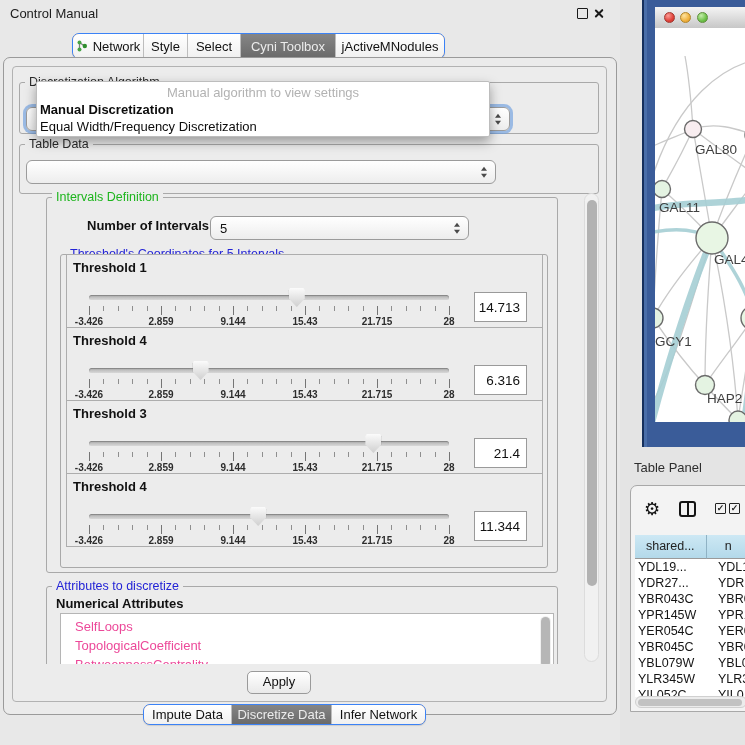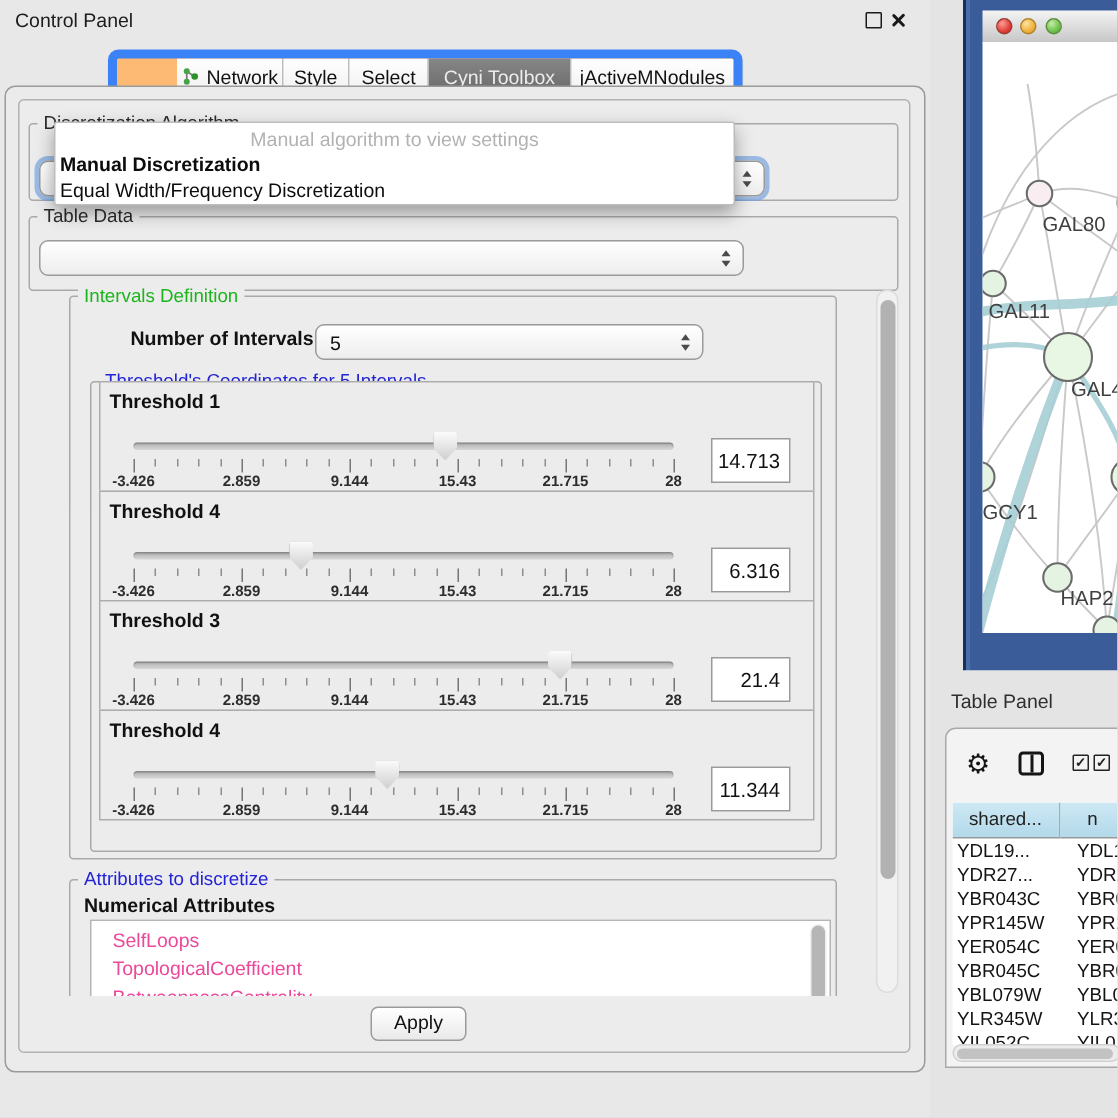--- a/index.html
+++ b/index.html
@@ -10,22 +10,22 @@
   #cp{position:absolute;left:0;top:0;width:620px;height:745px;background:#e8e8e8;}
   #cp-titlebar{position:absolute;left:0;top:0;width:620px;height:26px;}
   #cp-title{position:absolute;left:10px;top:6px;font-size:13px;color:#1c1c1c;}
   .wbtn{position:absolute;top:8px;cursor:default;}
   #float-btn{left:577px;width:9px;height:9px;border:1.5px solid #1a1a1a;border-radius:1px;}
   #close-btn{left:593px;width:11px;height:11px;}
   #close-btn::before,#close-btn::after{content:"";position:absolute;left:5px;top:0;width:2.4px;height:11px;background:#1a1a1a;border-radius:1px;}
   #close-btn::before{transform:rotate(45deg);}
   #close-btn::after{transform:rotate(-45deg);}
   
-  .tabstrip{position:absolute;display:flex;border:6px solid #3b82f6;border-radius:7px;overflow:hidden;
-            box-shadow:0 1px 1px rgba(0,0,0,.12);background:#fdba74;padding-left:40px;}
+  .tabstrip{position:absolute;display:flex;border:1px solid #3b82f6;border-radius:7px;overflow:hidden;
+            box-shadow:0 1px 1px rgba(0,0,0,.12);background:#fdba74;}
   #top-tabs{left:72px;top:33px;height:24px;}
   #bottom-tabs{left:143px;top:704px;height:19px;}
   .tab{display:flex;align-items:center;justify-content:center;font-size:13px;color:#111;
        background:linear-gradient(#ffffff,#f0f0f0);border-right:1px solid #bdbdbd;box-sizing:border-box;cursor:default;}
   .tab:last-child{border-right:none;}
   .tab.selected{background:linear-gradient(#868686,#6a6a6a);color:#ececec;}
   .tab .ticon{margin-right:5px;display:inline-flex;}
   
   #outer-panel{position:absolute;left:3px;top:57px;width:612px;height:656px;border:1px solid #9a9a9a;border-radius:7px;background:#ebebeb;}
   #page-panel{position:absolute;left:12px;top:66px;width:593px;height:634px;border:1px solid #b2b2b2;border-radius:4px;background:#ececec;}
@@ -118,21 +118,21 @@
   #tp-hsb{position:absolute;left:4px;top:210px;width:112px;height:12px;background:#ececec;border:1px solid #d0d0d0;border-radius:6px;box-sizing:border-box;}
   #tp-hsb .th{position:absolute;left:2px;top:1.5px;width:104px;height:7px;background:#c2c2c2;border-radius:4px;}
 </style>
 </head>
 <body>
 
 <div id="app">
 
   <div id="cp">
     <div id="cp-titlebar">
-      <span id="cp-title">Control Panel</span>
+      <span id="cp-title">Control Manual</span>
       <span id="float-btn" class="wbtn"></span>
       <span id="close-btn" class="wbtn"></span>
     </div>
 
     <div id="top-tabs" class="tabstrip">
         <div class="tab" style="width: 71px;">
           <span class="ticon">
             <svg width="12" height="14" viewBox="0 0 12 14">
               <line x1="3.5" y1="3.5" x2="3.5" y2="10.5" stroke="#7b7b7b" stroke-width="1.2"></line>
               <line x1="3.5" y1="3.5" x2="8.5" y2="7" stroke="#7b7b7b" stroke-width="1.2"></line>
@@ -371,20 +371,31 @@
         </div>
       </div>
 
       <div id="main-sb">
           <div class="th"></div>
         </div>
 
       <div id="apply-btn">Apply</div>
     </div>
 
+    <div id="bottom-tabs" class="tabstrip">
+        <div class="tab" style="width: 88px;">
+          <span>Impute Data</span>
+        </div>
+        <div class="tab selected" style="width: 100px;">
+          <span>Discretize Data</span>
+        </div>
+        <div class="tab" style="width: 93px;">
+          <span>Infer Network</span>
+        </div>
+      </div>
   </div>
 
   <div id="netwin">
     <div id="net-titlebar">
       <span id="light-red" class="light"></span>
       <span id="light-yellow" class="light"></span>
       <span id="light-green" class="light"></span>
     </div>
     <div id="net-canvas">
         <svg width="110" height="394" viewBox="0 0 110 394">

